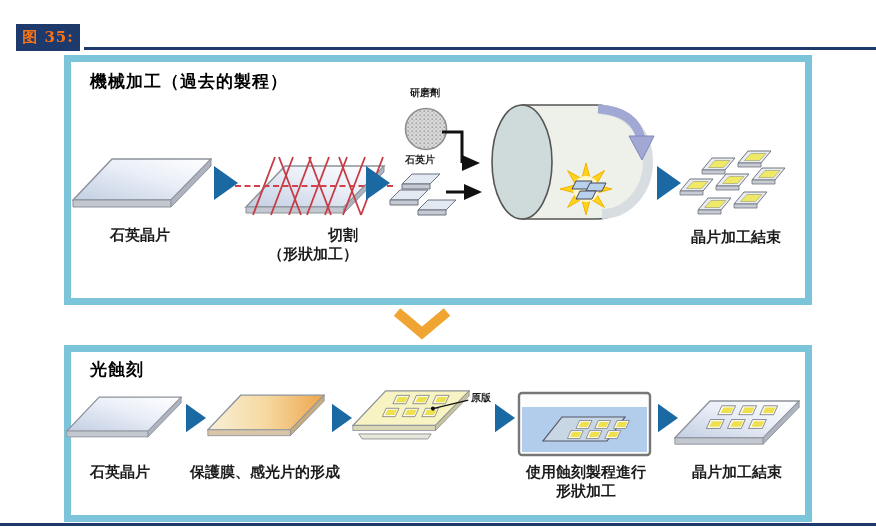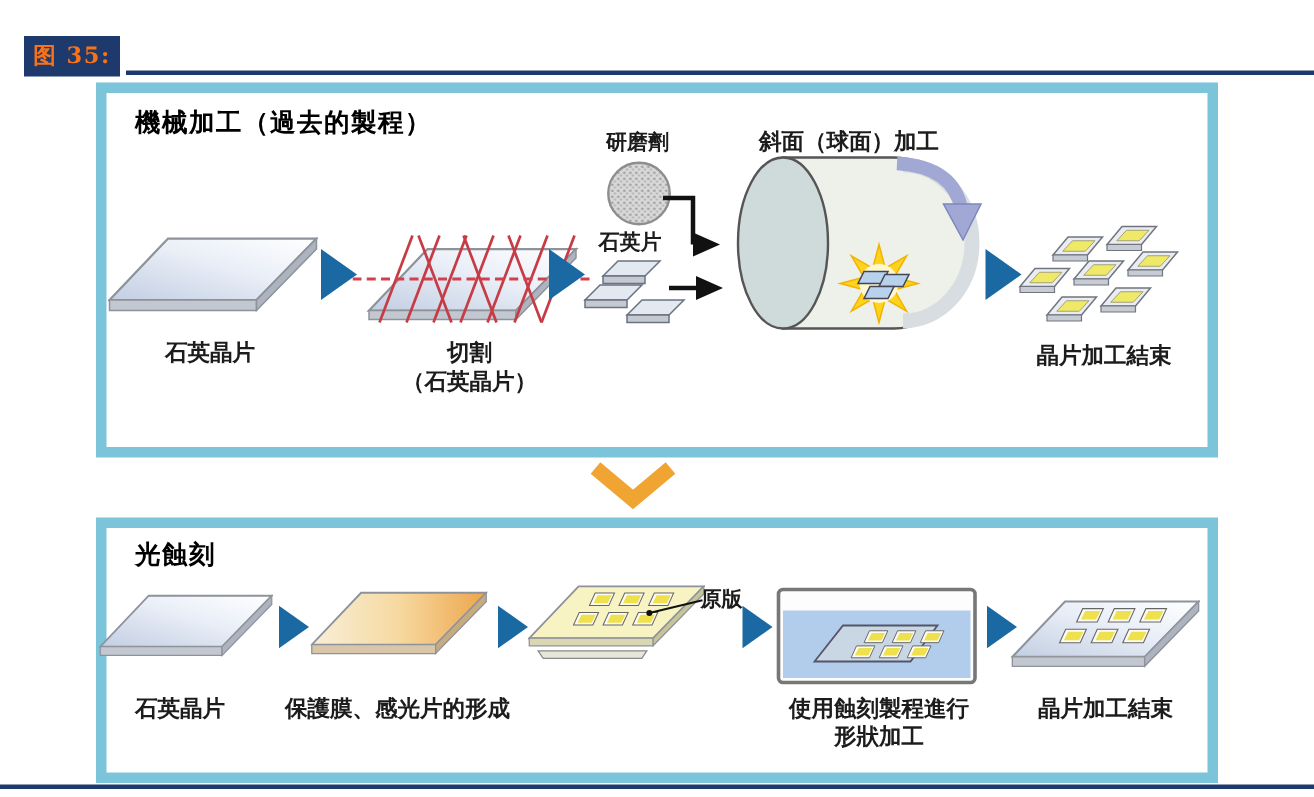--- a/index.html
+++ b/index.html
@@ -13,21 +13,21 @@
              font:bold 18px "DejaVu Serif",serif;letter-spacing:1px;}
   .title-rule{position:absolute;left:84px;right:0;top:47px;height:3px;background:#1e3a6c;}
   
   .panel{position:absolute;border:7px solid #7cc4d9;background:#fff;box-sizing:border-box;}
   .panel1{left:64px;top:55px;width:748px;height:250px;}
   .panel2{left:64px;top:345px;width:748px;height:177px;}
   .panel-h{position:absolute;font:bold 17px "DejaVu Sans",sans-serif;color:#000000;letter-spacing:1px;}
   
   .lbl{position:absolute;font:bold 15px "DejaVu Sans",sans-serif;color:#1c1c1c;text-align:center;
        transform:translateX(-50%);white-space:nowrap;line-height:1.25;}
-  .lbl.small{font-size:14px;}
+  .lbl.small{font-size:10px;}
   .gfx{position:absolute;}
   .watermark{position:absolute;right:6px;top:488px;font:bold 27px "DejaVu Sans",sans-serif;
              color:#8c8c8c;letter-spacing:2px;
              text-shadow:1px 1px 0 #fff,-1px -1px 0 #fff,1px -1px 0 #fff,-1px 1px 0 #fff;}
   .bottom-rule{position:absolute;left:0;right:0;top:523px;height:3px;background:#1e3a6c;}
 </style>
 </head>
 <body>
 
 <svg width="0" height="0" style="position:absolute" aria-hidden="true">
@@ -89,23 +89,23 @@
         <line x1="72" y1="70" x2="94" y2="12"></line>
       <line x1="90" y1="70" x2="112" y2="12"></line>
         <line x1="108" y1="70" x2="130" y2="12"></line>
       <line x1="126" y1="70" x2="148" y2="12"></line>
       <line x1="44" y1="12" x2="66" y2="70"></line>
         <line x1="74" y1="12" x2="96" y2="70"></line>
       <line x1="104" y1="12" x2="126" y2="70"></line>
     </g>
     <line x1="0" y1="41" x2="160" y2="41" stroke="#d2404c" stroke-width="2" stroke-dasharray="6,3.5"></line>
   </svg>
-  <div class="lbl" style="left:313px;top:226px;">
+  <div class="lbl" style="left:313px;top:226px;text-align:right;">
     <span>切割</span><br>
-    <span>（石英晶片）</span>
+    <span>（形狀加工）</span>
   </div>
 
   <svg class="gfx" style="left:365px;top:165px;" width="26" height="36" viewBox="0 0 26 36">
     <polygon points="1,1 25,18 1,35" fill="#1a69a2"></polygon>
     </svg>
 
   <div class="lbl small" style="left:425px;top:87px;">研磨劑</div>
   <svg class="gfx" style="left:403px;top:106px;" width="46" height="46" viewBox="0 0 46 46">
     <circle cx="23" cy="23" r="20.5" fill="url(#dotPat)" stroke="#8e8e8e" stroke-width="1.6"></circle>
   </svg>
@@ -120,21 +120,20 @@
       <polygon points="30,38 58,38 58,43 30,43" fill="#c4c9d2" stroke="#6b7280"></polygon>
     </g>
   </svg>
   <svg class="gfx" style="left:440px;top:120px;" width="50" height="86" viewBox="0 0 50 86">
     <path d="M2,12 L22,12 L22,43" fill="none" stroke="#111" stroke-width="3"></path>
     <polygon points="22,35 40,43 22,51" fill="#111"></polygon>
     <path d="M6,72 L24,72" fill="none" stroke="#111" stroke-width="3"></path>
     <polygon points="24,64 42,72 24,80" fill="#111"></polygon>
   </svg>
 
-  <div class="lbl" style="left:566px;top:85px;">斜面（球面）加工</div>
   <svg class="gfx" style="left:486px;top:100px;" width="176" height="128" viewBox="0 0 176 128">
     <path d="M36,5 L110,5 A50,57 0 0 1 110,119 L36,119 Z" fill="#eef1ea" stroke="#555" stroke-width="1.6"></path>
     <path d="M116,10 A46,52 0 0 1 116,114" fill="none" stroke="#d7dde0" stroke-width="10"></path>
     <ellipse cx="36" cy="62" rx="30" ry="57" fill="#cfdadb" stroke="#555" stroke-width="1.6"></ellipse>
     <g>
       <path d="M112,9 Q150,11 155,40" fill="none" stroke="#a2a8d4" stroke-width="9"></path>
       <polygon points="143,36 168,36 156,60" fill="#a2a8d4" stroke="#7e86be" stroke-width="1"></polygon>
     </g>
     <g transform="translate(100,89)">
       <polygon fill="#ffd21e" stroke="#f2b300" stroke-width="1" points="26,0 10.2,4.2 18.4,18.4 4.2,10.2 0,26 -4.2,10.2 -18.4,18.4 -10.2,4.2 -26,0 -10.2,-4.2 -18.4,-18.4 -4.2,-10.2 0,-26 4.2,-10.2 18.4,-18.4 10.2,-4.2"></polygon>

